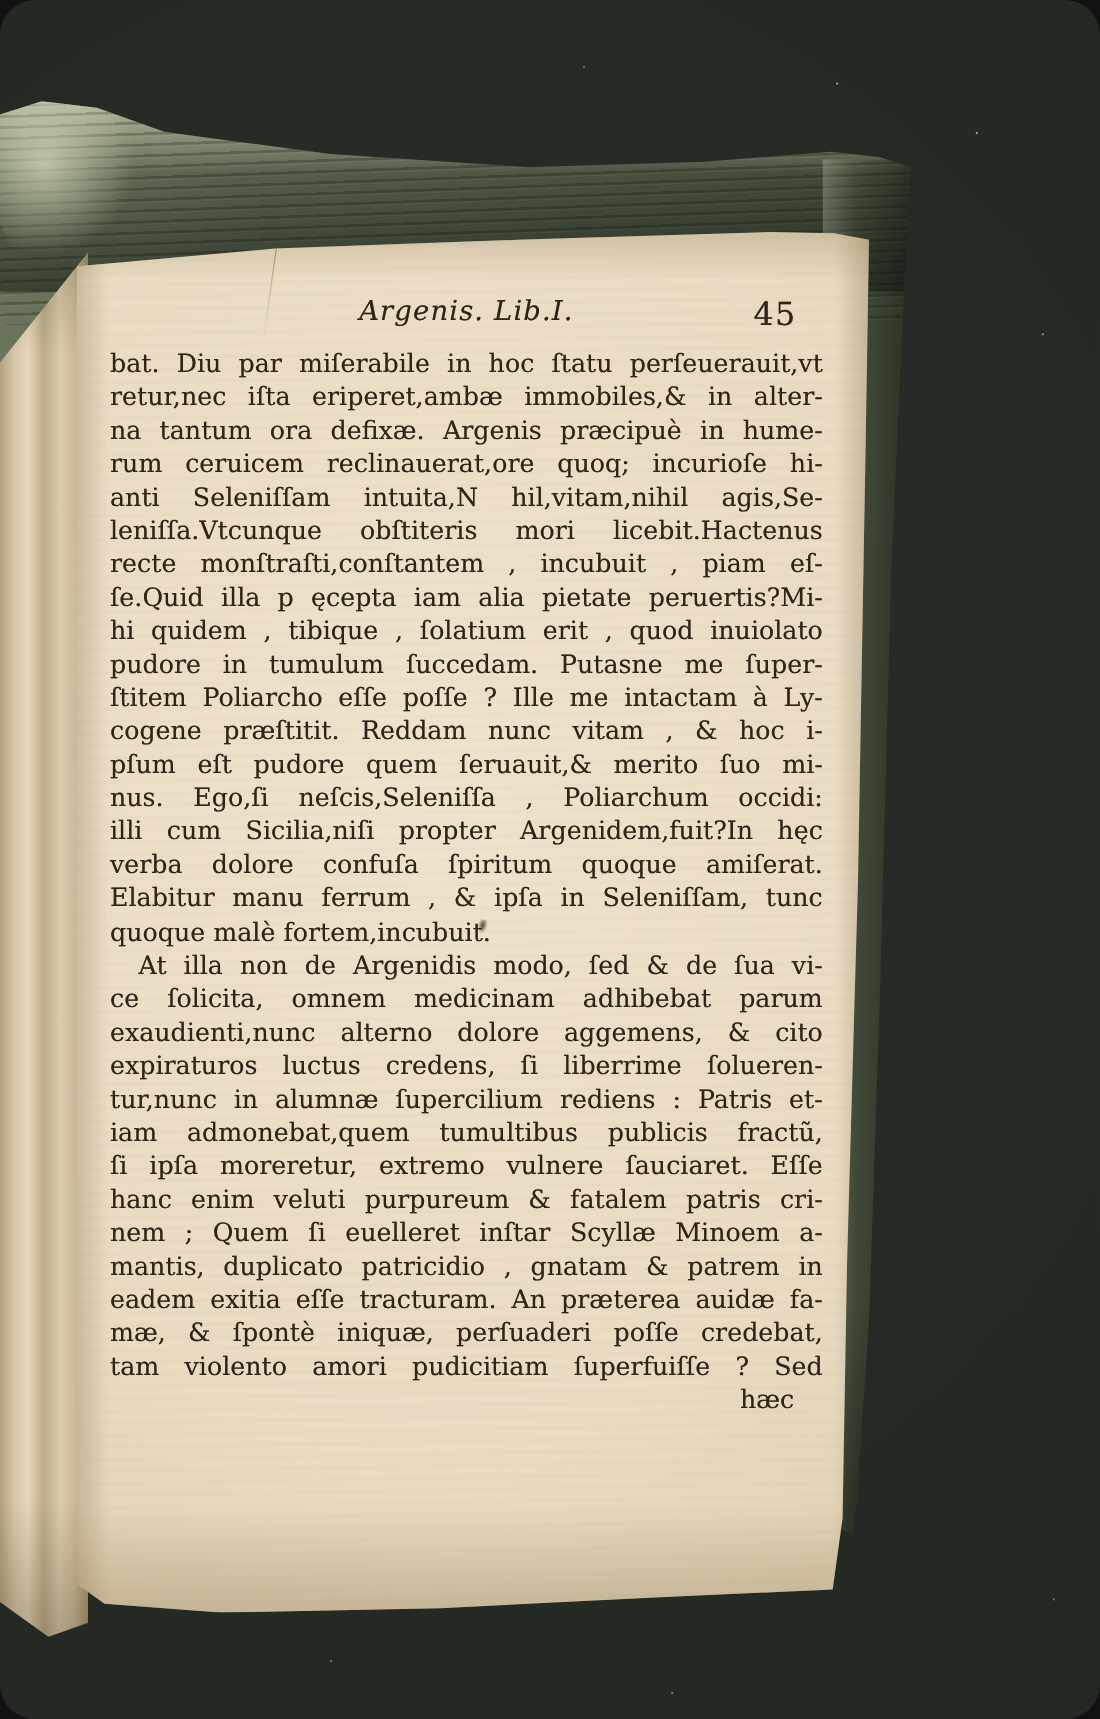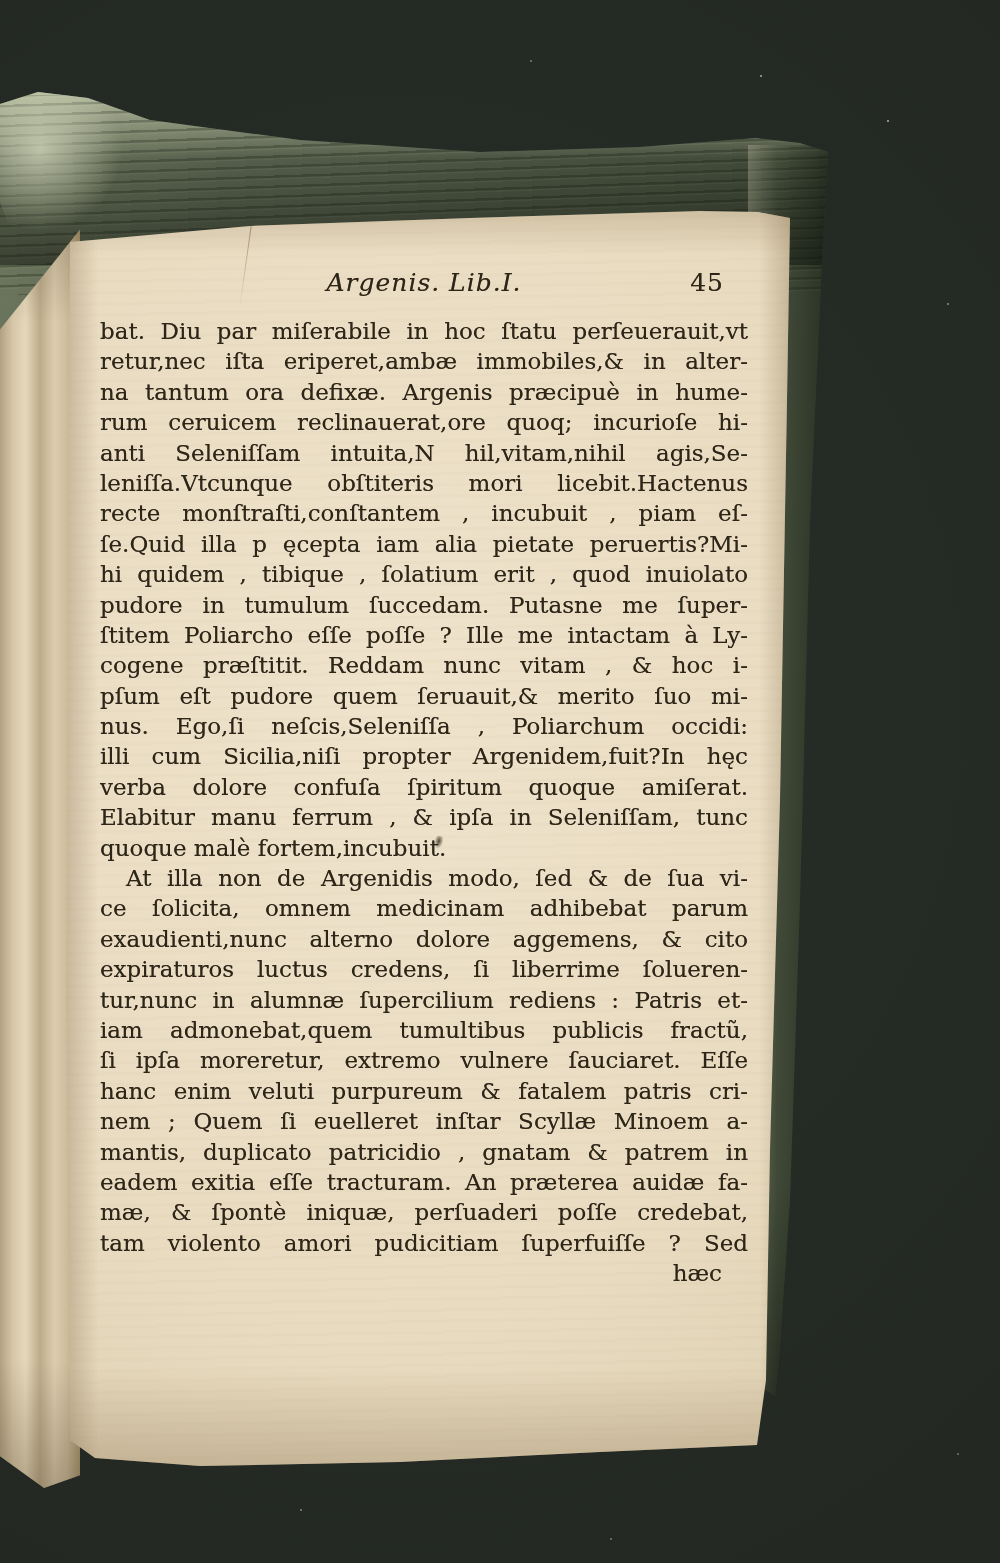--- a/index.html
+++ b/index.html
@@ -4,20 +4,21 @@
 <style>
   html,body{margin:0;padding:0;background:#111;}
   .scene{
     position:relative;
     width:1000px;height:1563px;
     background:
       radial-gradient(130% 90% at 40% 45%, rgba(60,70,62,.18), rgba(0,0,0,0) 70%),
       #232823;
     overflow:hidden;
     font-family:"DejaVu Serif","Liberation Serif",serif;
+    border-radius:32px;
   }
 
   
   .binding{
     position:absolute;inset:0;
     background:linear-gradient(100deg,#6f785f 0%,#59624f 20%,#4b5442 45%,#3d4635 75%,#343c2e 100%);
     clip-path:polygon(
       0px 104px, 38px 92px, 88px 98px, 150px 120px, 300px 140px, 480px 152px,
       640px 147px, 756px 138px, 800px 143px, 828px 152px,
       822px 260px, 810px 520px, 800px 900px, 790px 1200px, 779px 1360px, 775px 1396px,
@@ -105,21 +106,21 @@
   .hdr{
     position:relative;height:48px;
   }
   .hdr .title{
     text-align:center;
     font-style:italic;
     font-size:25px;letter-spacing:1px;
   }
   .hdr .folio{
     position:absolute;right:24px;top:0;
-    font-size:25px;letter-spacing:1px;
+    font-size:29px;letter-spacing:1px;
   }
   .lines{font-size:23px;}
   .line{
     width:100%;height:30.4px;line-height:30.4px;
     text-align:justify;text-align-last:justify;
     white-space:nowrap;overflow:visible;
   }
   .line.par-end{text-align-last:left;}
   .line.indent{text-indent:26px;}
   .catchword-row{

